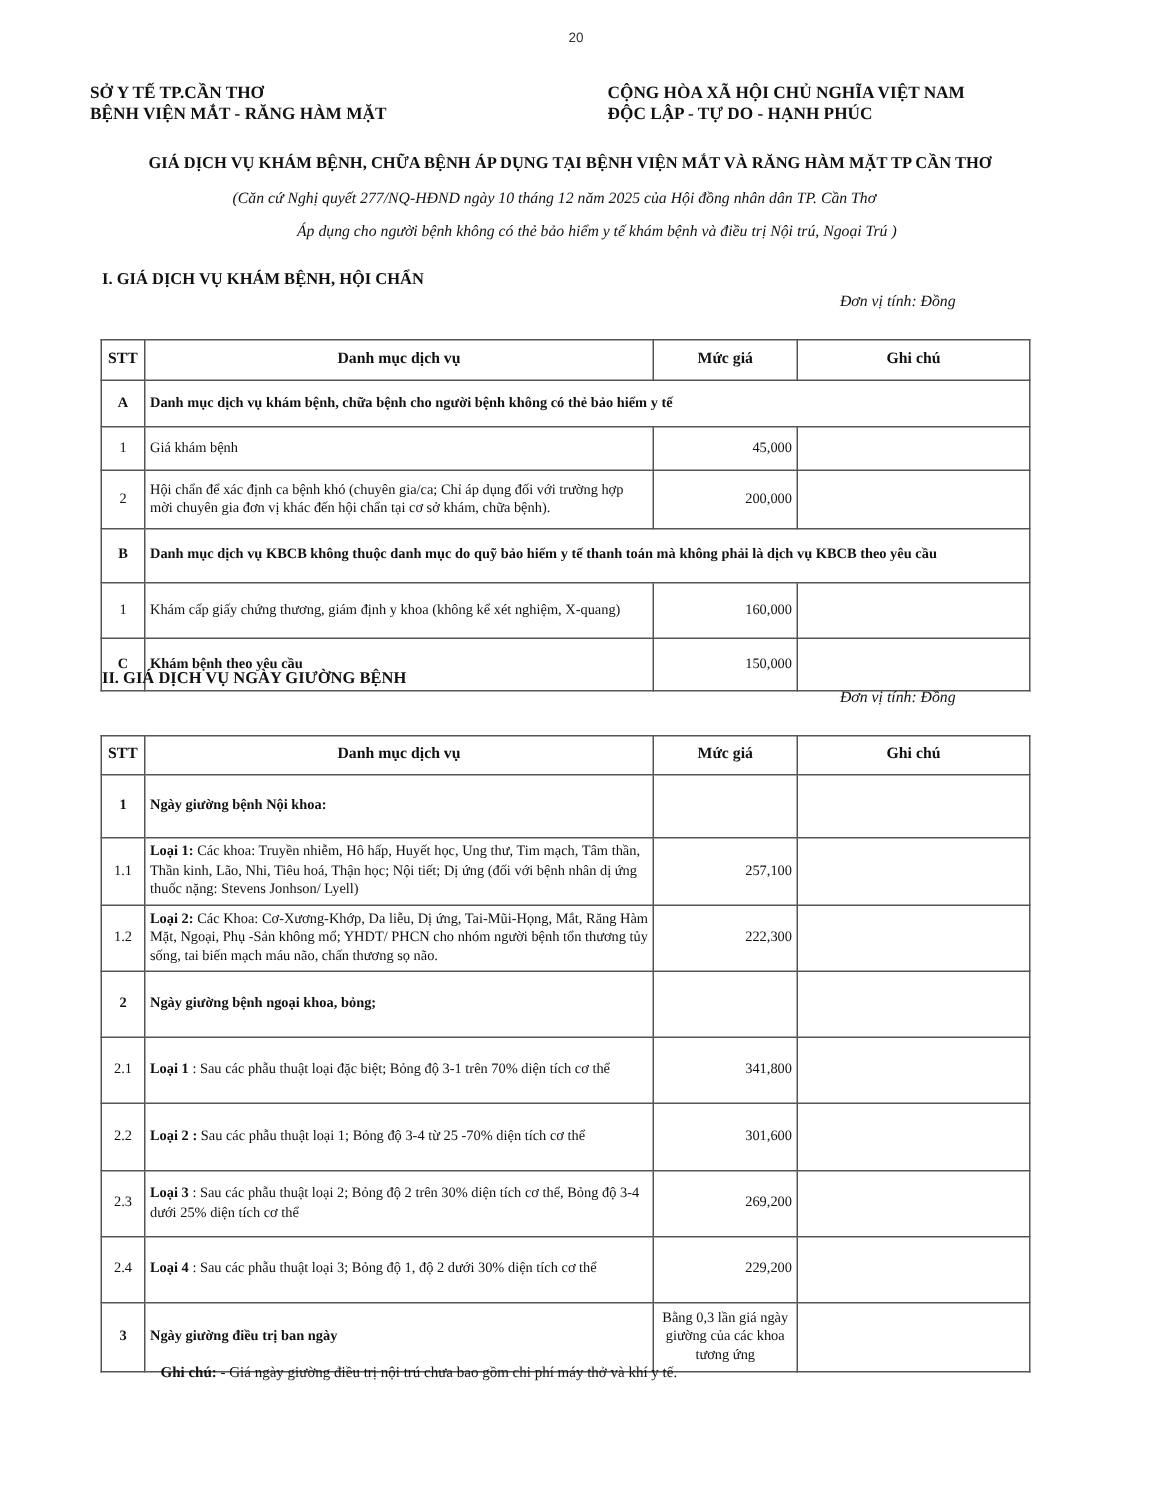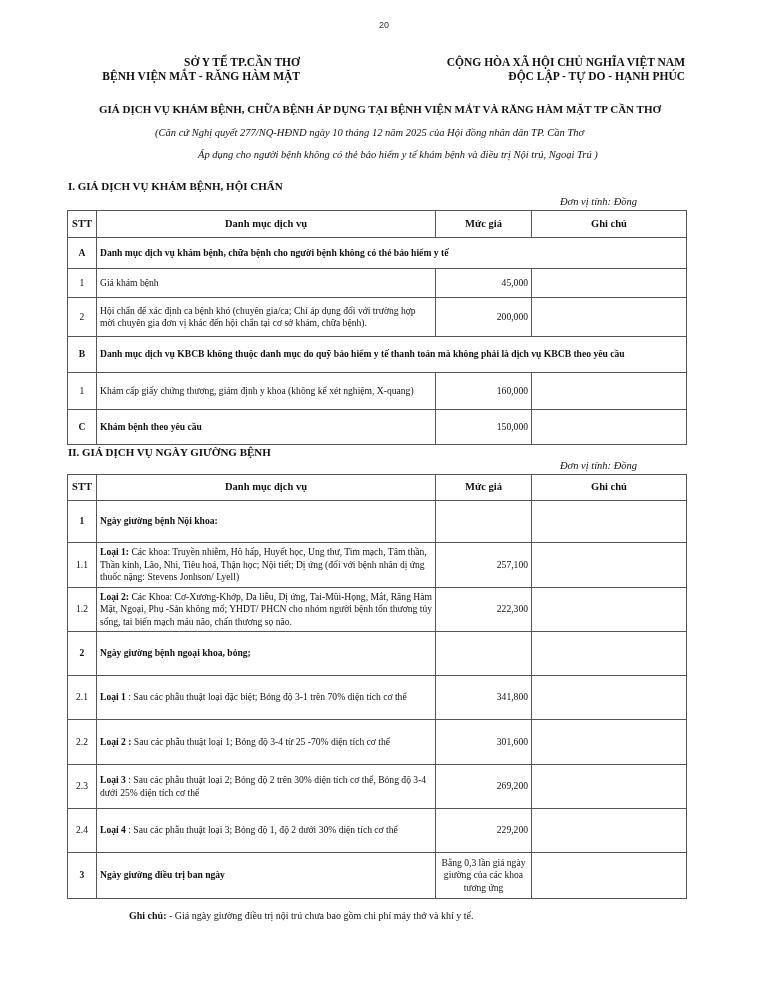--- a/index.html
+++ b/index.html
@@ -3,49 +3,50 @@
 <meta charset="utf-8">
 <style>
   html, body { margin: 0; padding: 0; background: #ffffff; }
   body {
     width: 768px; height: 994px; position: relative; overflow: hidden;
     font-family: "Liberation Serif", "DejaVu Serif", serif;
     color: #111;
   }
   .abs { position: absolute; }
   .page-num { left: 0; width: 768px; top: 20px; text-align: center; font-family: "Liberation Sans", "DejaVu Sans", sans-serif; font-size: 9px; color: #333; }
-  .hdr { font-weight: bold; font-size: 11.5px; text-align: right; line-height: 14px; }
+  .hdr { font-weight: bold; font-size: 11.5px; text-align: left; line-height: 14px; }
   .hdr-left { left: 60px; width: 240px; top: 55px; }
   .hdr-right { left: 405px; width: 280px; top: 55px; }
   .doc-title { left: 60px; width: 640px; top: 103px; text-align: center; font-weight: bold; font-size: 11px; }
   .doc-sub { font-style: italic; font-size: 10.5px; }
   .sub1 { left: 155px; top: 127px; }
   .sub2 { left: 198px; top: 149px; }
   .section-title { left: 68px; font-weight: bold; font-size: 11px; }
   .unit { left: 560px; width: 114px; text-align: left; font-style: italic; font-size: 10.5px; }
 
   table.price {
     position: absolute; left: 67px; width: 619px;
     border-collapse: collapse; table-layout: fixed;
     font-size: 9.6px;
+    margin-top: 16px;
   }
   table.price td, table.price th {
     border: 1px solid #555; padding: 0 3px; vertical-align: middle;
     line-height: 12.5px;
   }
   table.price th { font-weight: bold; font-size: 10.5px; text-align: center; }
   col.c-stt { width: 29px; }
   col.c-name { width: 339px; }
   col.c-price { width: 96px; }
   col.c-note { width: 155px; }
   td.stt { text-align: center; }
   td.price-cell { text-align: right; }
   td.center { text-align: center; }
   .b { font-weight: bold; }
-  .footnote { left: 107px; top: 910px; font-size: 10px; margin-left: 22px; }
+  .footnote { left: 107px; top: 910px; font-size: 10px; }
 </style>
 </head>
 <body>
 
 <div class="abs page-num">20</div>
 
 <div class="abs hdr hdr-left">
   <div>SỞ Y TẾ TP.CẦN THƠ</div>
   <div>BỆNH VIỆN MẮT - RĂNG HÀM MẶT</div>
 </div>

